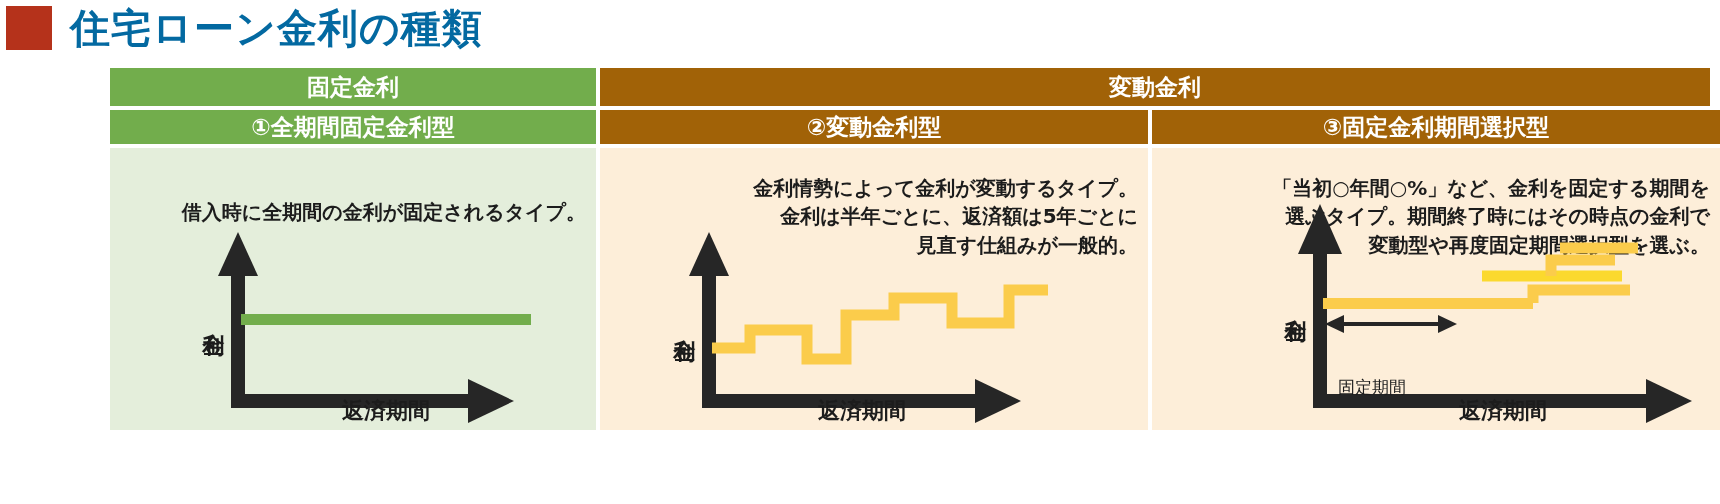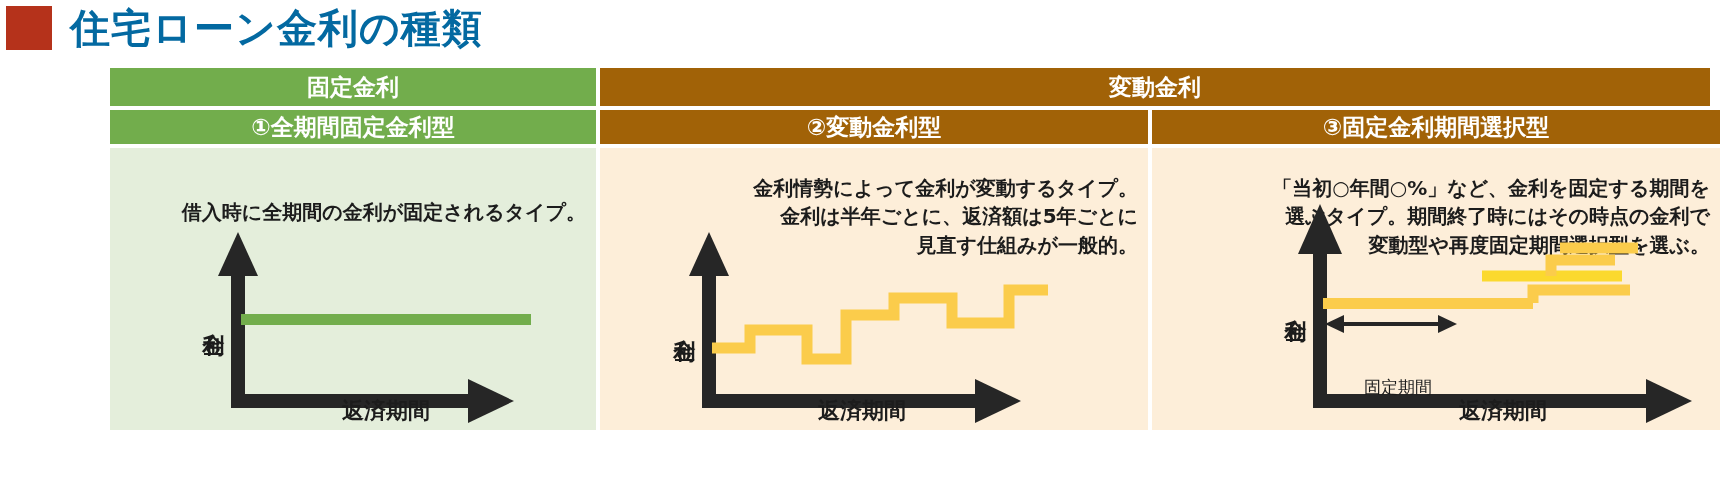--- a/index.html
+++ b/index.html
@@ -234,21 +234,21 @@
 
             <g stroke="#262626" stroke-width="4" fill="#262626">
               <line x1="186" y1="122" x2="292" y2="122"></line>
               <polygon points="173,122 192,113 192,131" stroke="none"></polygon>
               <polygon points="305,122 286,113 286,131" stroke="none"></polygon>
             </g>
 
             <text x="144" y="100" font-family="DejaVu Sans, Liberation Sans, sans-serif" font-size="22" font-weight="bold" fill="#1c1c1c" writing-mode="tb" glyph-orientation-vertical="0" text-anchor="start">金利</text>
           </svg>
         </div>
-        <div style="position:absolute; left:186px; top:228px; width:120px; text-align:center;
+        <div style="position:absolute; left:186px; top:228px; width:120px; text-align:left;
                     font-size:17px; color:#1c1c1c;">固定期間</div>
         <div style="position:absolute; left:171px; bottom:4px; width:360px; text-align:center;
                     font-size:22px; font-weight:bold; color:#1c1c1c;">返済期間</div>
       </div>
 
     </div>
   </div>
 </div>
 
 </body></html>

